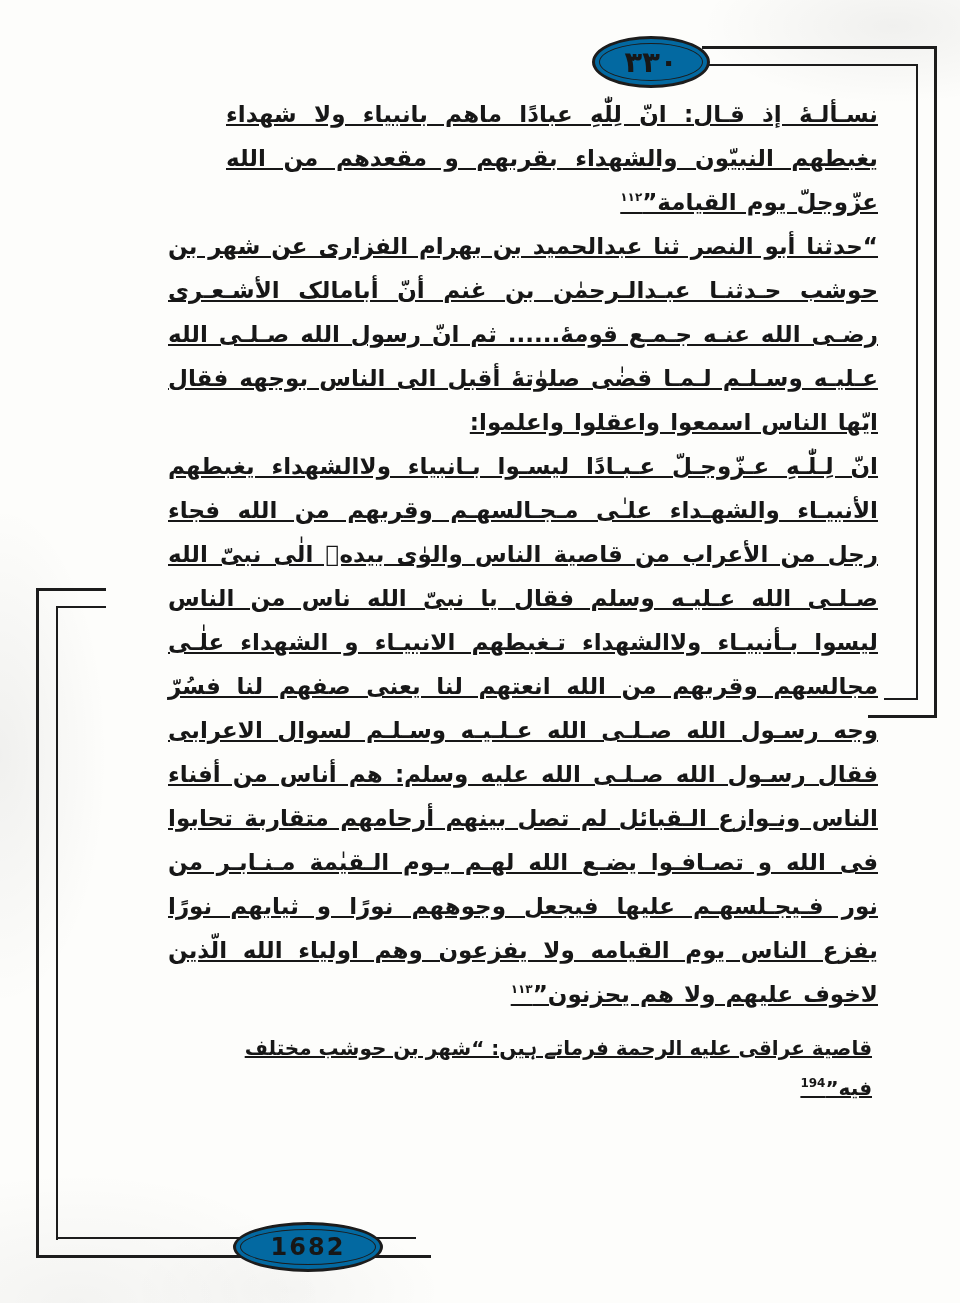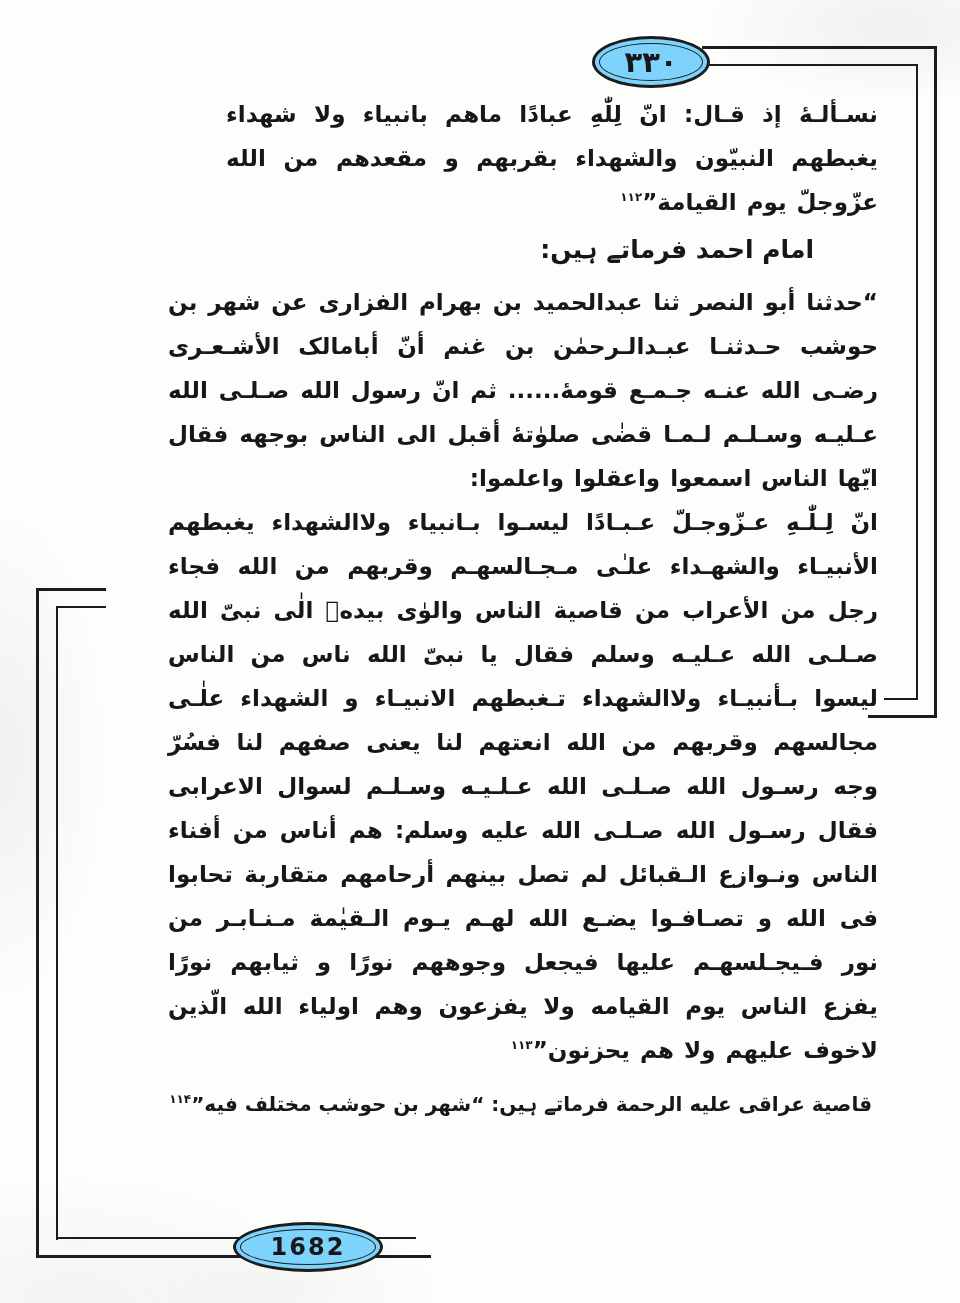--- a/index.html
+++ b/index.html
@@ -21,41 +21,42 @@
     background:
       radial-gradient(ellipse 320px 130px at 93% 2%, rgba(0,0,0,0.05), transparent 60%),
       radial-gradient(ellipse 180px 420px at 0% 58%, rgba(0,0,0,0.05), transparent 60%),
       radial-gradient(ellipse 420px 220px at 8% 100%, rgba(0,0,0,0.04), transparent 60%),
       radial-gradient(ellipse 260px 120px at 30% 99%, rgba(0,0,0,0.03), transparent 60%);
   }
   .rule { position: absolute; background: #1c1c1c; }
 
   .cartouche {
     position: absolute;
-    background: #7dd3fc;
+    background: #0369a1;
     border: 3px solid #1c1c1c;
     border-radius: 50%;
     display: flex; align-items: center; justify-content: center;
     z-index: 3;
     text-decoration: underline;
   }
   .cartouche .inner {
     position: absolute; inset: 4px;
     border: 1.5px solid #1c1c1c; border-radius: 50%;
     display: flex; align-items: center; justify-content: center;
   }
   .cartouche .num { font-weight: bold; letter-spacing: 2px; }
   .cartouche.top .num { font-size: 29px; }
   .cartouche.bottom .num { font-size: 24px; }
 
   .text-block {
     position: absolute;
     top: 92px; right: 82px; left: 168px;
     direction: rtl;
     z-index: 2;
+    text-decoration: underline;
   }
   .para {
     font-size: 23px;
     line-height: 44px;
     font-weight: 600;
     text-align: justify;
     text-align-last: right;
     word-spacing: 2px;
   }
   .para.indent { margin-left: 58px; }
@@ -103,22 +104,21 @@
   <div class="cartouche bottom" style="left:233px; top:1222px; width:150px; height:50px;">
     <div class="inner">
       <span class="num">1682</span>
     </div>
   </div>
 
   <div class="text-block">
 
     <p class="para indent"><span>نسـألـهٔ إذ قـال: انّ لِلّٰهِ عبادًا ماهم بانبياء ولا شهداء يغبطهم النبيّون والشهداء بقربهم و مقعدهم من الله عزّوجلّ يوم القيامة”</span><sup class="fn">۱۱۲</sup></p>
 
-    <p class="heading">امام احمد فرماتے ہیں:</p>
 
     <p class="para"><span>“حدثنا أبو النصر ثنا عبدالحميد بن بهرام الفزاری عن شهر بن حوشب حـدثنـا عبـدالـرحمٰن بن غنم أنّ أبامالک الأشـعـری رضـی الله عنـه جـمـع قومهٔ...... ثم انّ رسول الله صـلـی الله عـليـه وسـلـم لـمـا قضٰی صلوٰتهٔ أقبل الی الناس بوجهه فقال ايّها الناس اسمعوا واعقلوا واعلموا:</span></p>
 
     <p class="para"><span>انّ لِـلّٰـهِ عـزّوجـلّ عـبـادًا ليسـوا بـانبياء ولاالشهداء يغبطهم الأنبيـاء والشهـداء علـٰی مـجـالسهـم وقربهم من الله فجاء رجل من الأعراب من قاصية الناس والوٰی بيدهٖ الٰی نبیّ الله صـلـی الله عـليـه وسلم فقال يا نبیّ الله ناس من الناس ليسوا بـأنبيـاء ولاالشهداء تـغبطهم الانبيـاء و الشهداء علٰـی مجالسهم وقربهم من الله انعتهم لنا يعنی صفهم لنا فسُرّ وجه رسـول الله صـلـی الله عـلـيـه وسـلـم لسوال الاعرابی فقال رسـول الله صـلـی الله عليه وسلم: هم أناس من أفناء الناس ونـوازع الـقبائل لم تصل بينهم أرحامهم متقاربة تحابوا فی الله و تصـافـوا يضـع الله لهـم يـوم الـقيٰمة مـنـابـر من نور فـيجـلسهـم عليها فيجعل وجوههم نورًا و ثيابهم نورًا يفزع الناس يوم القيامه ولا يفزعون وهم اولياء الله الّذين لاخوف عليهم ولا هم يحزنون”</span><sup class="fn">۱۱۳</sup></p>
 
-    <p class="note"><span>قاصية عراقی عليه الرحمة فرماتے ہیں: “شهر بن حوشب مختلف فيه”</span><sup class="fn">۱۱۴</sup></p>
+    <p class="note"><span>قاصية عراقی عليه الرحمة فرماتے ہیں: “شهر بن حوشب مختلف فيه”</span><sup class="fn">194</sup></p>
 
   </div>
 </div>
 
 </body></html>

